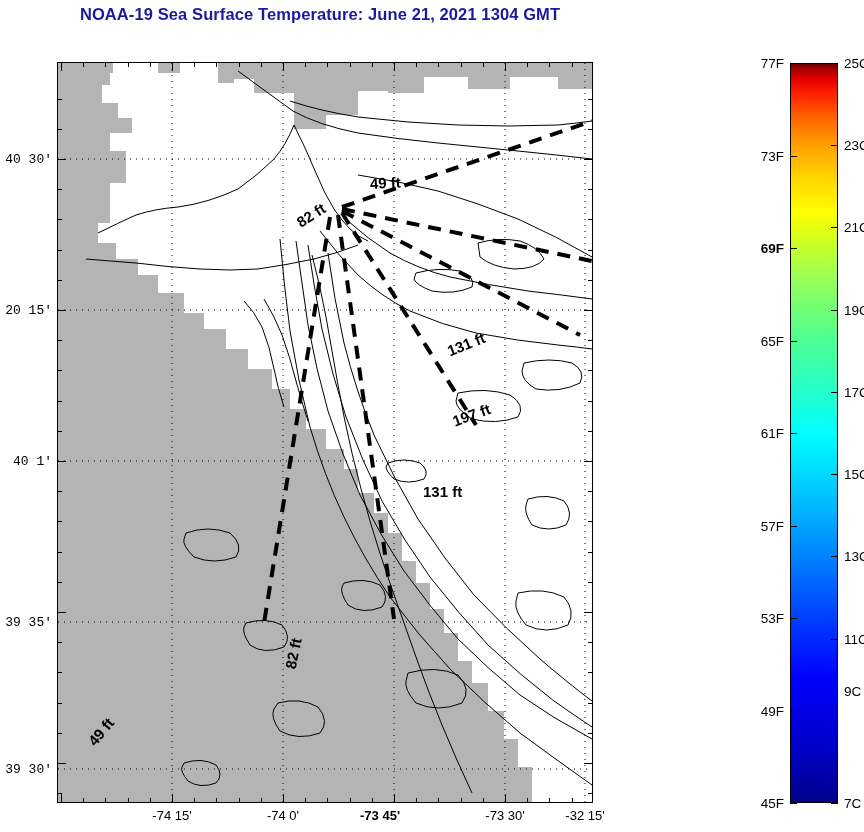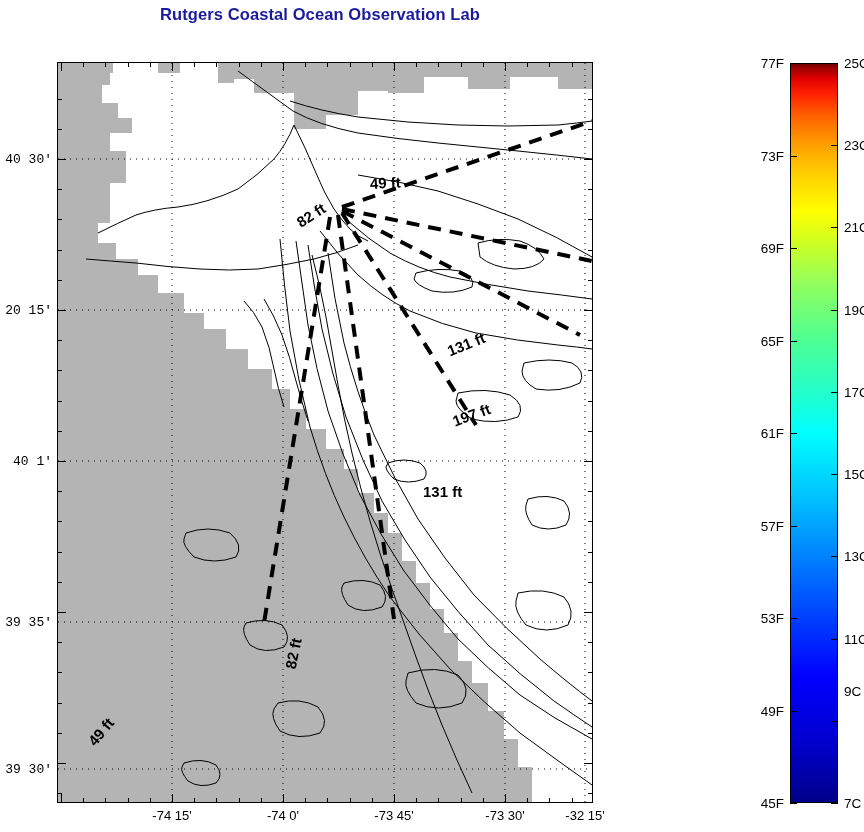--- a/index.html
+++ b/index.html
@@ -78,21 +78,21 @@
           font-family:"Liberation Sans", sans-serif;}
   .cb-lbl.left{right:54px;transform:translateY(-50%);text-align:right;}
   .cb-lbl.right{left:54px;transform:translateY(-50%);}
 </style>
 </head>
 <body>
 
 <div id="root">
 
   <div class="title-block">
-    <div class="title-line2">Rutgers Coastal Ocean Observation Lab</div>
+    <div>NOAA-19 Sea Surface Temperature:  June 21, 2021 1304 GMT</div>
   </div>
 
   <div id="map-frame">
     <div id="map-clip">
       <svg id="map-svg" width="534" height="739" viewBox="0 0 534 739">
 
         <g>
           <path fill="#b4b4b4" d="M0,0 L44,0 L44,10 L55,10 L55,0 L100,0 L100,10 L122,10 L122,0 L160,0
                L160,20 L176,20 L176,0 L196,0 L196,30 L240,30 L240,20 L286,20 L286,40
                L300,40 L300,28 L330,28 L330,0 L300,0 L300,12 L250,12 L250,0 L0,0 Z"></path>
@@ -307,39 +307,39 @@
       <div class="tick h" style="left: 588px; top: 732.8px; width: 5px;"></div>
       <div class="tick h" style="left: 57px; top: 763px; width: 9px;"></div>
       <div class="tick h" style="left: 584px; top: 763px; width: 9px;"></div>
       <div class="tick h" style="left: 57px; top: 793.2px; width: 5px;"></div>
       <div class="tick h" style="left: 588px; top: 793.2px; width: 5px;"></div>
     </div>
 
   <div id="axis-labels">
       <div class="axlabel xlabel" style="left: 172px;">-74 15'</div>
       <div class="axlabel xlabel" style="left: 283px;">-74 0'</div>
-      <div class="axlabel xlabel" style="left: 394px;">-73 45'</div>
+      <div class="axlabel xlabel" style="left: 380px; font-weight: bold;">-73 45'</div>
       <div class="axlabel xlabel" style="left: 505px;">-73 30'</div>
       <div class="axlabel xlabel" style="left: 585px;">-32 15'</div>
       <div class="axlabel ylabel" style="top: 159px;">40 30'</div>
       <div class="axlabel ylabel" style="top: 310px;">20 15'</div>
       <div class="axlabel ylabel" style="top: 461px;">40 1'</div>
       <div class="axlabel ylabel" style="top: 622px;">39 35'</div>
       <div class="axlabel ylabel" style="top: 769px;">39 30'</div>
     </div>
 
   <div id="colorbar-wrap">
     <div id="colorbar"></div>
     <div id="cb-annotations">
         <div class="cb-tick" style="top: 0px; left: 0px;"></div>
         <div class="cb-lbl left" style="top: 0px;">77F</div>
         <div class="cb-tick" style="top: 92.5px; left: 0px;"></div>
         <div class="cb-lbl left" style="top: 92.5px;">73F</div>
         <div class="cb-tick" style="top: 185px; left: 0px;"></div>
-        <div class="cb-lbl left" style="top: 185px;">69F</div>
+        <div class="cb-lbl left" style="top: 185px; font-weight: bold;">69F</div>
         <div class="cb-tick" style="top: 277.5px; left: 0px;"></div>
         <div class="cb-lbl left" style="top: 277.5px;">65F</div>
         <div class="cb-tick" style="top: 370px; left: 0px;"></div>
         <div class="cb-lbl left" style="top: 370px;">61F</div>
         <div class="cb-tick" style="top: 462.5px; left: 0px;"></div>
         <div class="cb-lbl left" style="top: 462.5px;">57F</div>
         <div class="cb-tick" style="top: 555px; left: 0px;"></div>
         <div class="cb-lbl left" style="top: 555px;">53F</div>
         <div class="cb-tick" style="top: 647.5px; left: 0px;"></div>
         <div class="cb-lbl left" style="top: 647.5px;">49F</div>

